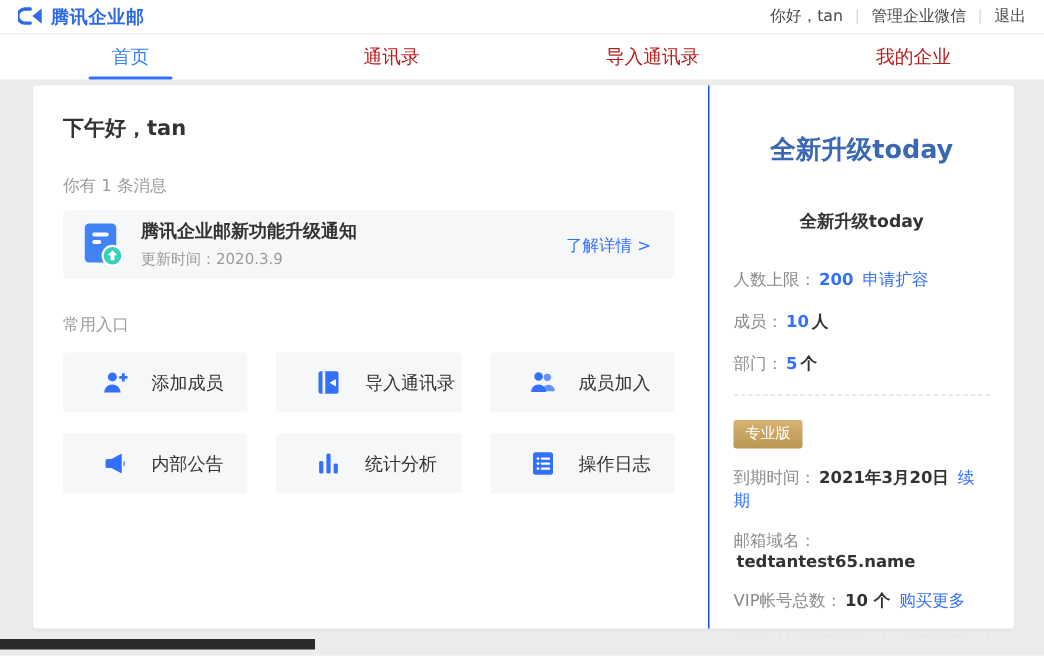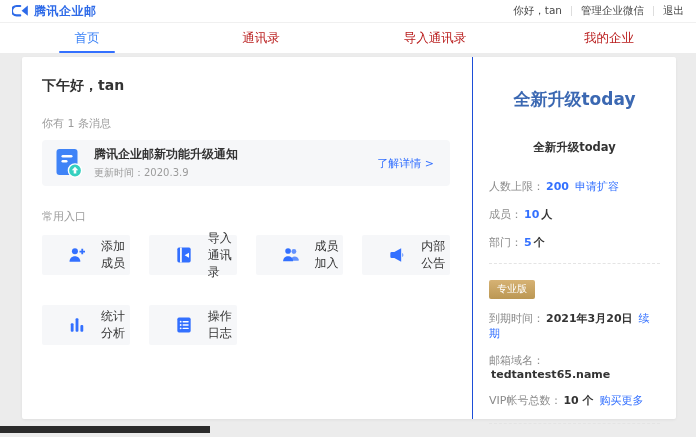--- a/index.html
+++ b/index.html
@@ -29,21 +29,21 @@
   .greeting { font-size:14px; font-weight:bold; color:#333; margin-top:4px; }
   .msg-label { font-size:11px; color:#9b9b9b; margin-top:21px; }
 
   .notice { margin-top:9px; background:#f6f7f9; border-radius:4px; height:46px; display:flex; align-items:center; padding:0 16px 0 13px; cursor:pointer; }
   .notice-texts { margin-left:12px; }
   .notice-title { font-size:12px; font-weight:bold; color:#333; }
   .notice-updated { font-size:10px; color:#9b9b9b; margin-top:3px; }
   .notice-link { margin-left:auto; font-size:11px; color:#3370ff; cursor:pointer; white-space:nowrap; }
 
   .shortcuts-label { font-size:11px; color:#9b9b9b; margin-top:23px; }
-  .shortcut-grid { margin-top:11px; display:grid; grid-template-columns:repeat(4,1fr); gap:30px 19px; }
+  .shortcut-grid { margin-top:11px; display:grid; grid-template-columns:repeat(3,1fr); gap:14px 19px; }
   .shortcut { height:40px; background:#f6f7f9; border-radius:2px; display:flex; align-items:center; padding-left:25px; gap:14px; cursor:pointer; }
   .shortcut-label { font-size:12px; color:#333; }
   .sc-icon { width:20px; height:20px; display:flex; align-items:center; justify-content:center; }
 
   
   .banner-title { margin-top:31px; text-align:center; font-size:17px; font-weight:bold; color:#3b68b2; }
   .banner-subtitle { margin-top:29px; text-align:center; font-size:11.5px; font-weight:bold; color:#333; }
   .stats { margin-top:24px; }
   .stat-row { font-size:11px; margin-bottom:13px; color:#8a8a8a; }
   .stat-value { color:#3370ff; font-weight:bold; margin-left:2px; }

